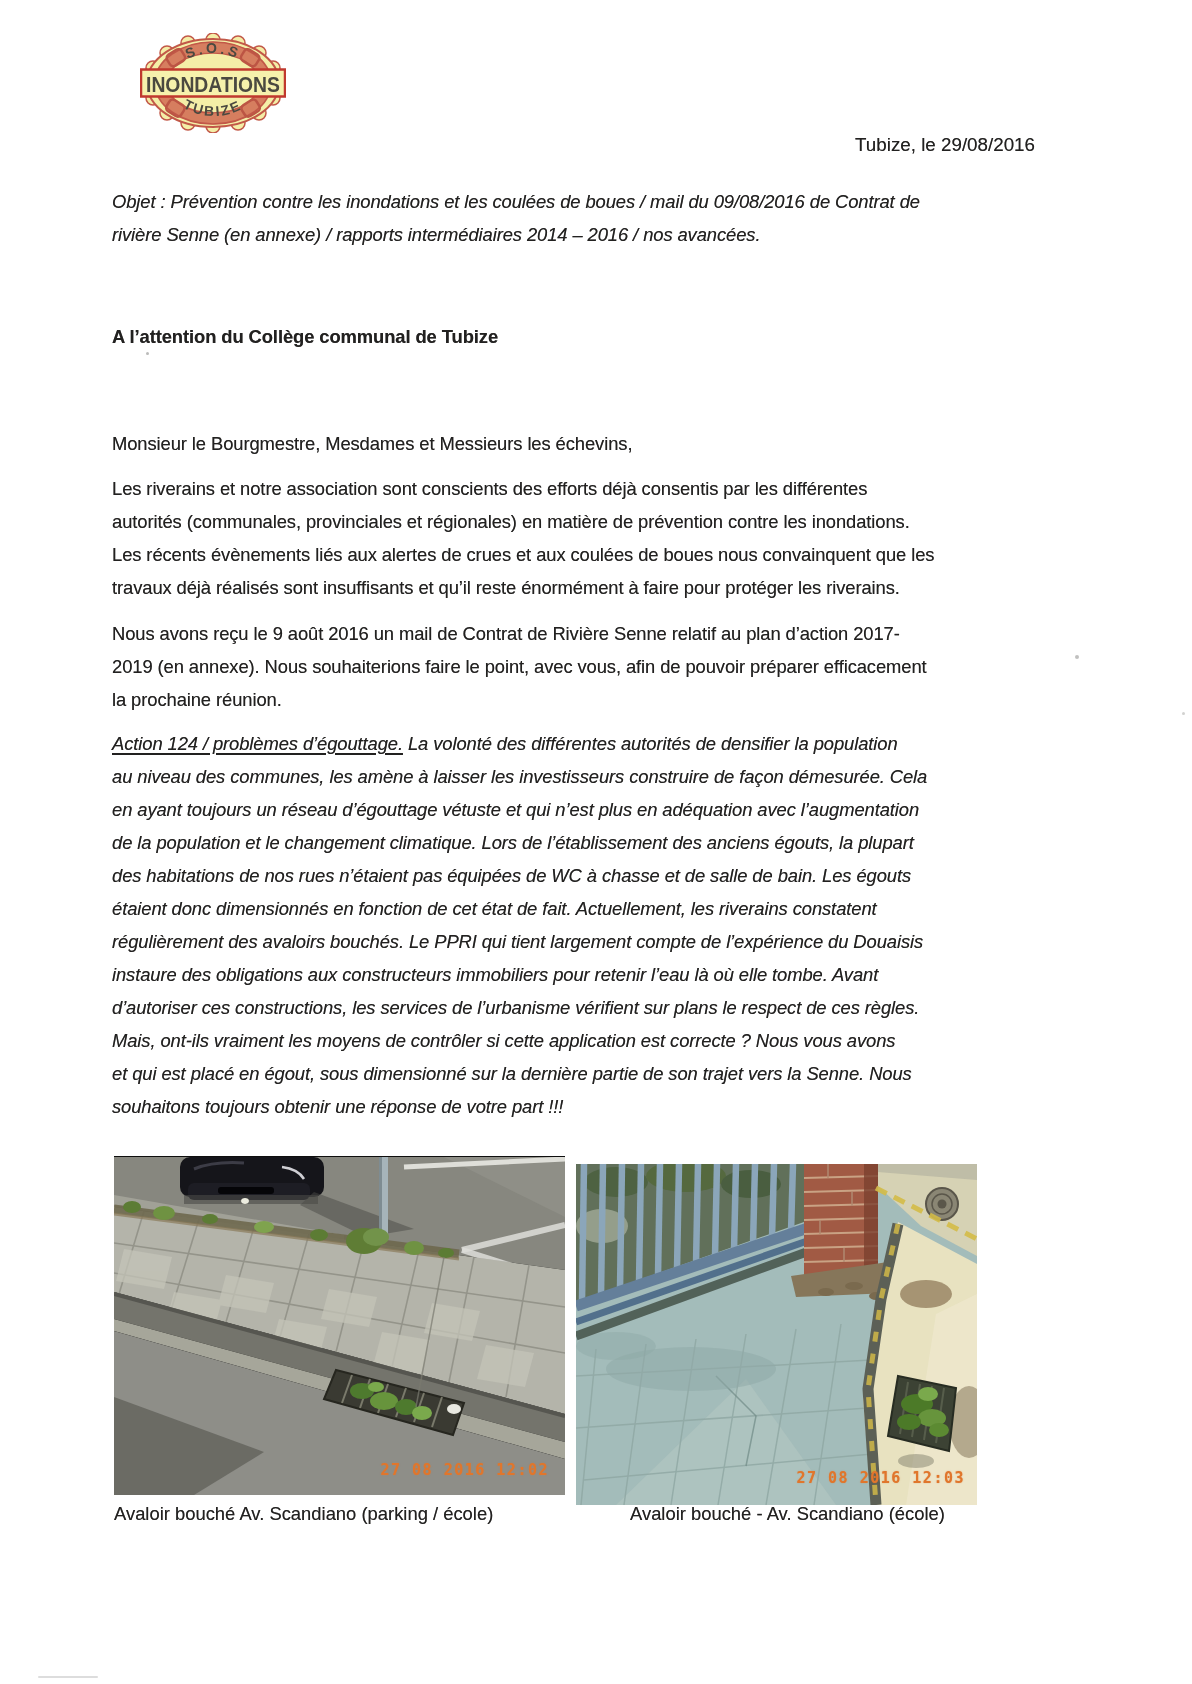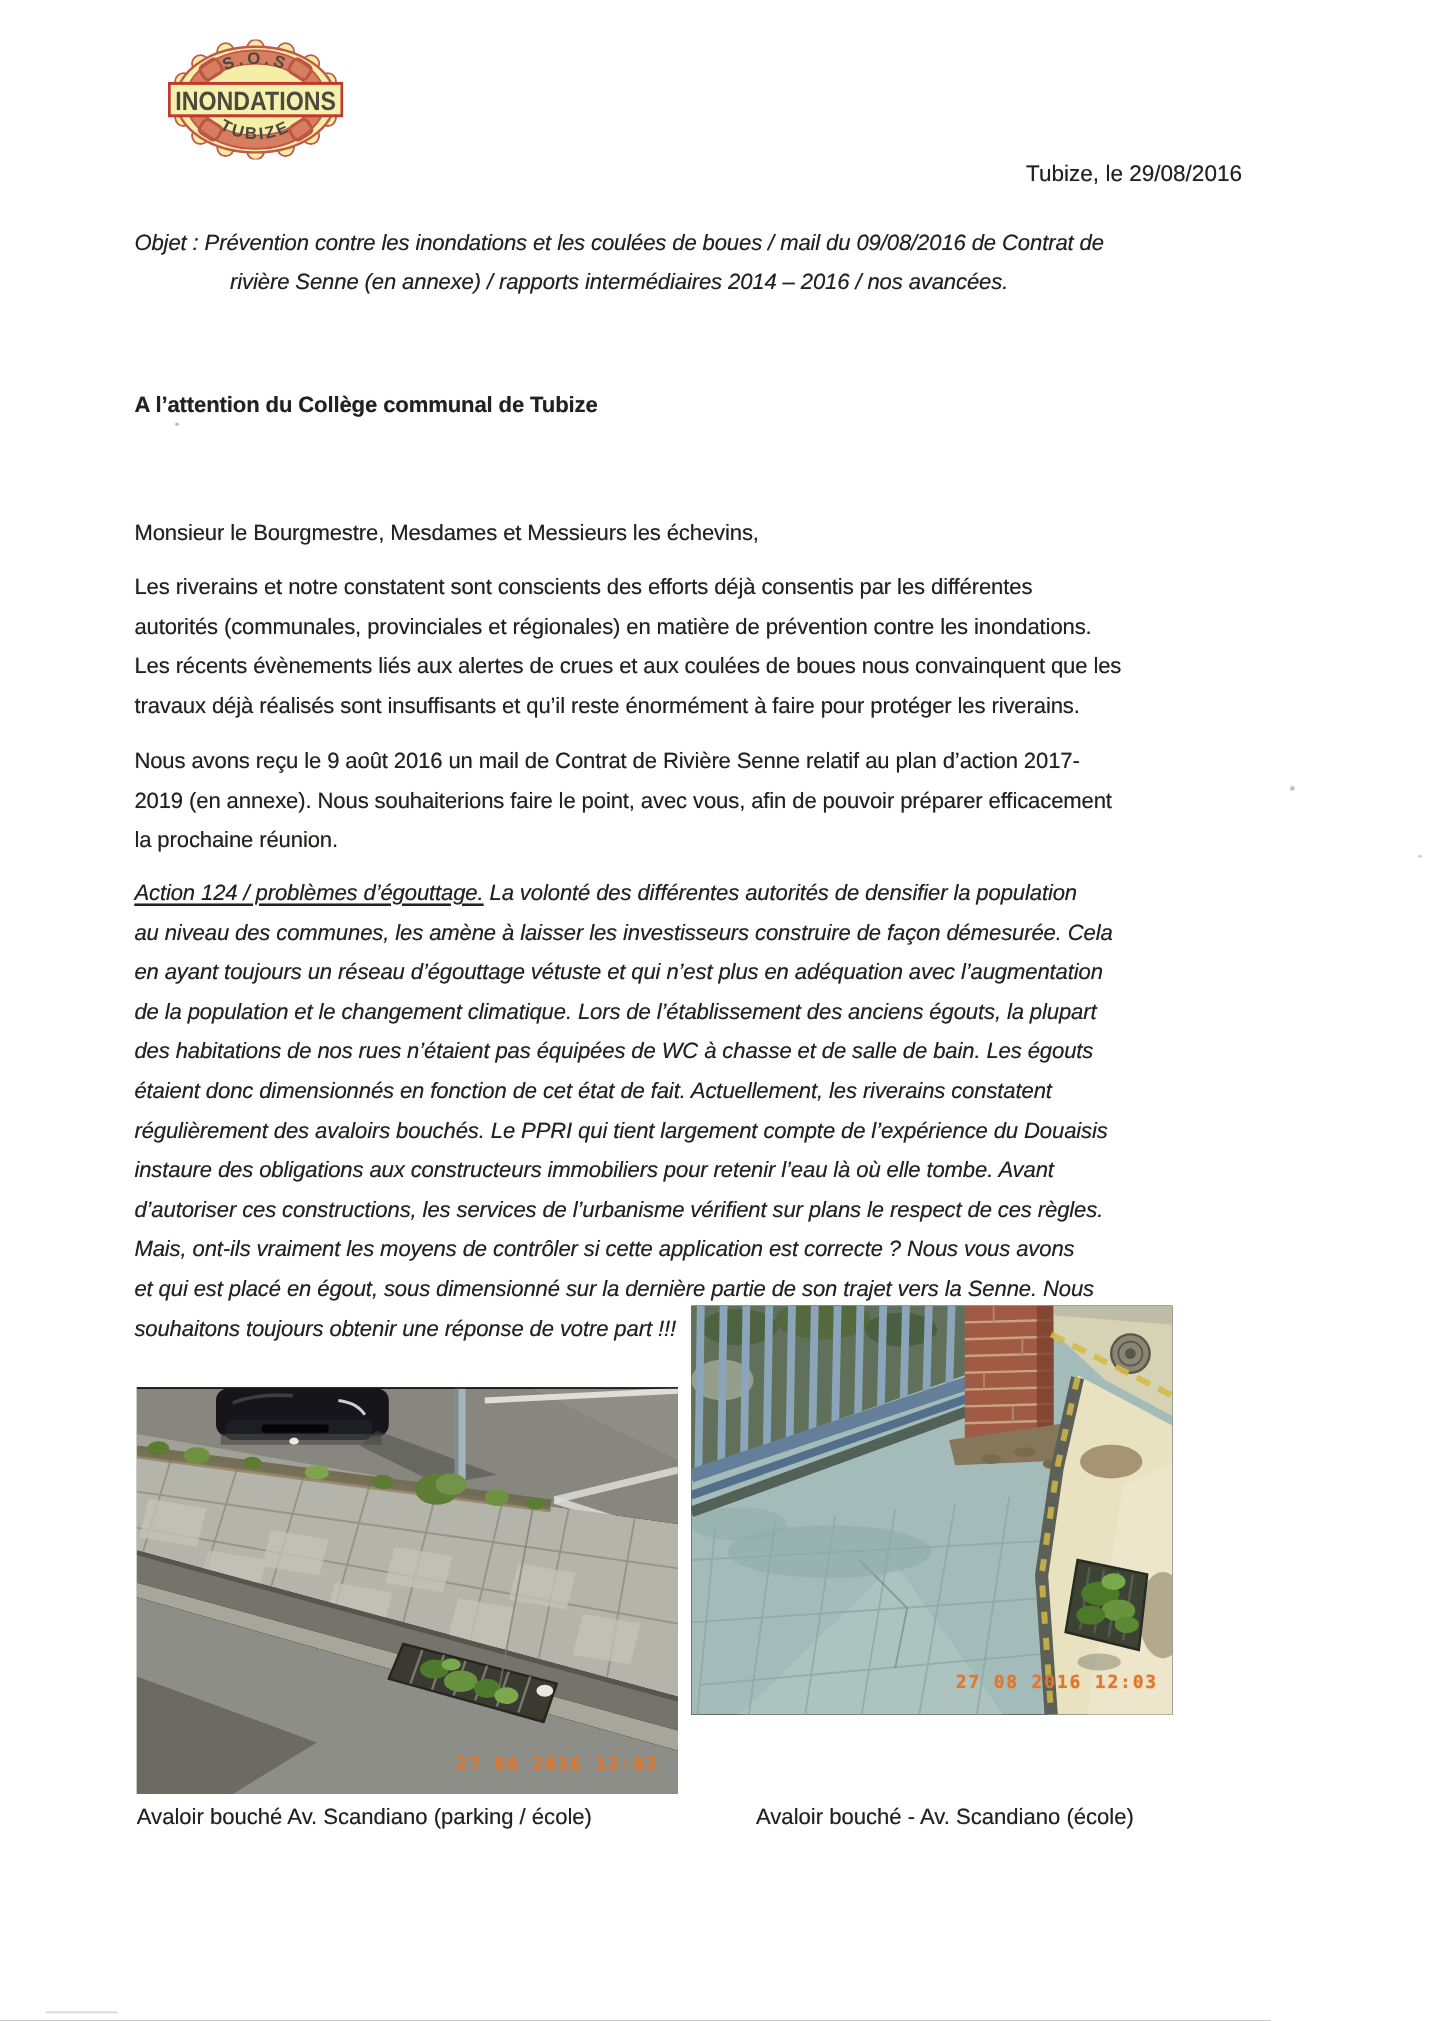--- a/index.html
+++ b/index.html
@@ -5,30 +5,30 @@
   html,body { margin:0; padding:0; background:#6b6b6b; }
   .page {
     position:relative; width:1192px; height:1684px; margin:0 auto;
     background:#ffffff; overflow:hidden;
     font-family:"Liberation Sans", sans-serif;
     color:#222120;
   }
   .txt { position:absolute; font-size:18.4px; line-height:33px; letter-spacing:-0.1px;
          color:#222120; text-shadow:0 0 0.6px rgba(34,33,32,.55); }
   .ln  { white-space:nowrap; display:block; }
-  .italic { font-style:italic;text-align:center; }
+  .italic { font-style:italic; }
   .bold { font-weight:bold; }
   .u { text-decoration:underline; text-underline-offset:3px; text-decoration-thickness:1.5px; }
   .dateline { position:absolute; top:134px; right:157px; font-size:18.8px; line-height:22px;
               text-shadow:0 0 0.6px rgba(34,33,32,.55); white-space:nowrap;margin-left:36px; }
   .logo { position:absolute; left:140px; top:33px; width:146px; height:100px; }
   .photo { position:absolute; overflow:hidden; background:#000000; }
   .photo svg { display:block; }
   .photo-left  { left:114px; top:1156px; width:451px; height:338px; border-top:1px solid rgba(40,40,40,.35); }
-  .photo-right { left:576px; top:1088px; width:401px; height:341px; }
+  .photo-right { left:576px; top:1164px; width:401px; height:341px; }
   .stamp { position:absolute; font-family:"DejaVu Sans Mono", monospace; font-weight:bold;
            font-size:15px; letter-spacing:1.5px; color:#e0762c;
            text-shadow:0 0 1.2px rgba(224,118,44,.65); }
   .stamp-left  { right:16px; bottom:16px; }
   .stamp-right { right:12px; bottom:18px; }
   .caption { position:absolute; top:1502px; font-size:18.4px; line-height:24px;
              text-shadow:0 0 0.6px rgba(34,33,32,.55); white-space:nowrap; }
   .caption-left  { left:114px; }
   .caption-right { left:630px; }
   .speck { position:absolute; border-radius:50%; }
@@ -90,21 +90,21 @@
   <div class="txt italic" style="left:112px; top:185px;">
     <span class="ln">Objet : Prévention contre les inondations et les coulées de boues / mail du 09/08/2016 de Contrat de</span>
     <span class="ln">rivière Senne (en annexe) / rapports intermédiaires 2014 – 2016 / nos avancées.</span>
   </div>
 
   <div class="txt bold" style="left:112px; top:320px;">A l’attention du Collège communal de Tubize</div>
 
   <div class="txt" style="left:112px; top:427px;">Monsieur le Bourgmestre, Mesdames et Messieurs les échevins,</div>
 
   <div class="txt" style="left:112px; top:472px;">
-    <span class="ln">Les riverains et notre constatent sont conscients des efforts déjà consentis par les différentes</span>
+    <span class="ln">Les riverains et notre association sont conscients des efforts déjà consentis par les différentes</span>
     <span class="ln">autorités (communales, provinciales et régionales) en matière de prévention contre les inondations.</span>
     <span class="ln">Les récents évènements liés aux alertes de crues et aux coulées de boues nous convainquent que les</span>
     <span class="ln">travaux déjà réalisés sont insuffisants et qu’il reste énormément à faire pour protéger les riverains.</span>
   </div>
 
   <div class="txt" style="left:112px; top:617px;">
     <span class="ln">Nous avons reçu le 9 août 2016 un mail de Contrat de Rivière Senne relatif au plan d’action 2017-</span>
     <span class="ln">2019 (en annexe). Nous souhaiterions faire le point, avec vous, afin de pouvoir préparer efficacement</span>
     <span class="ln">la prochaine réunion.</span>
   </div>

